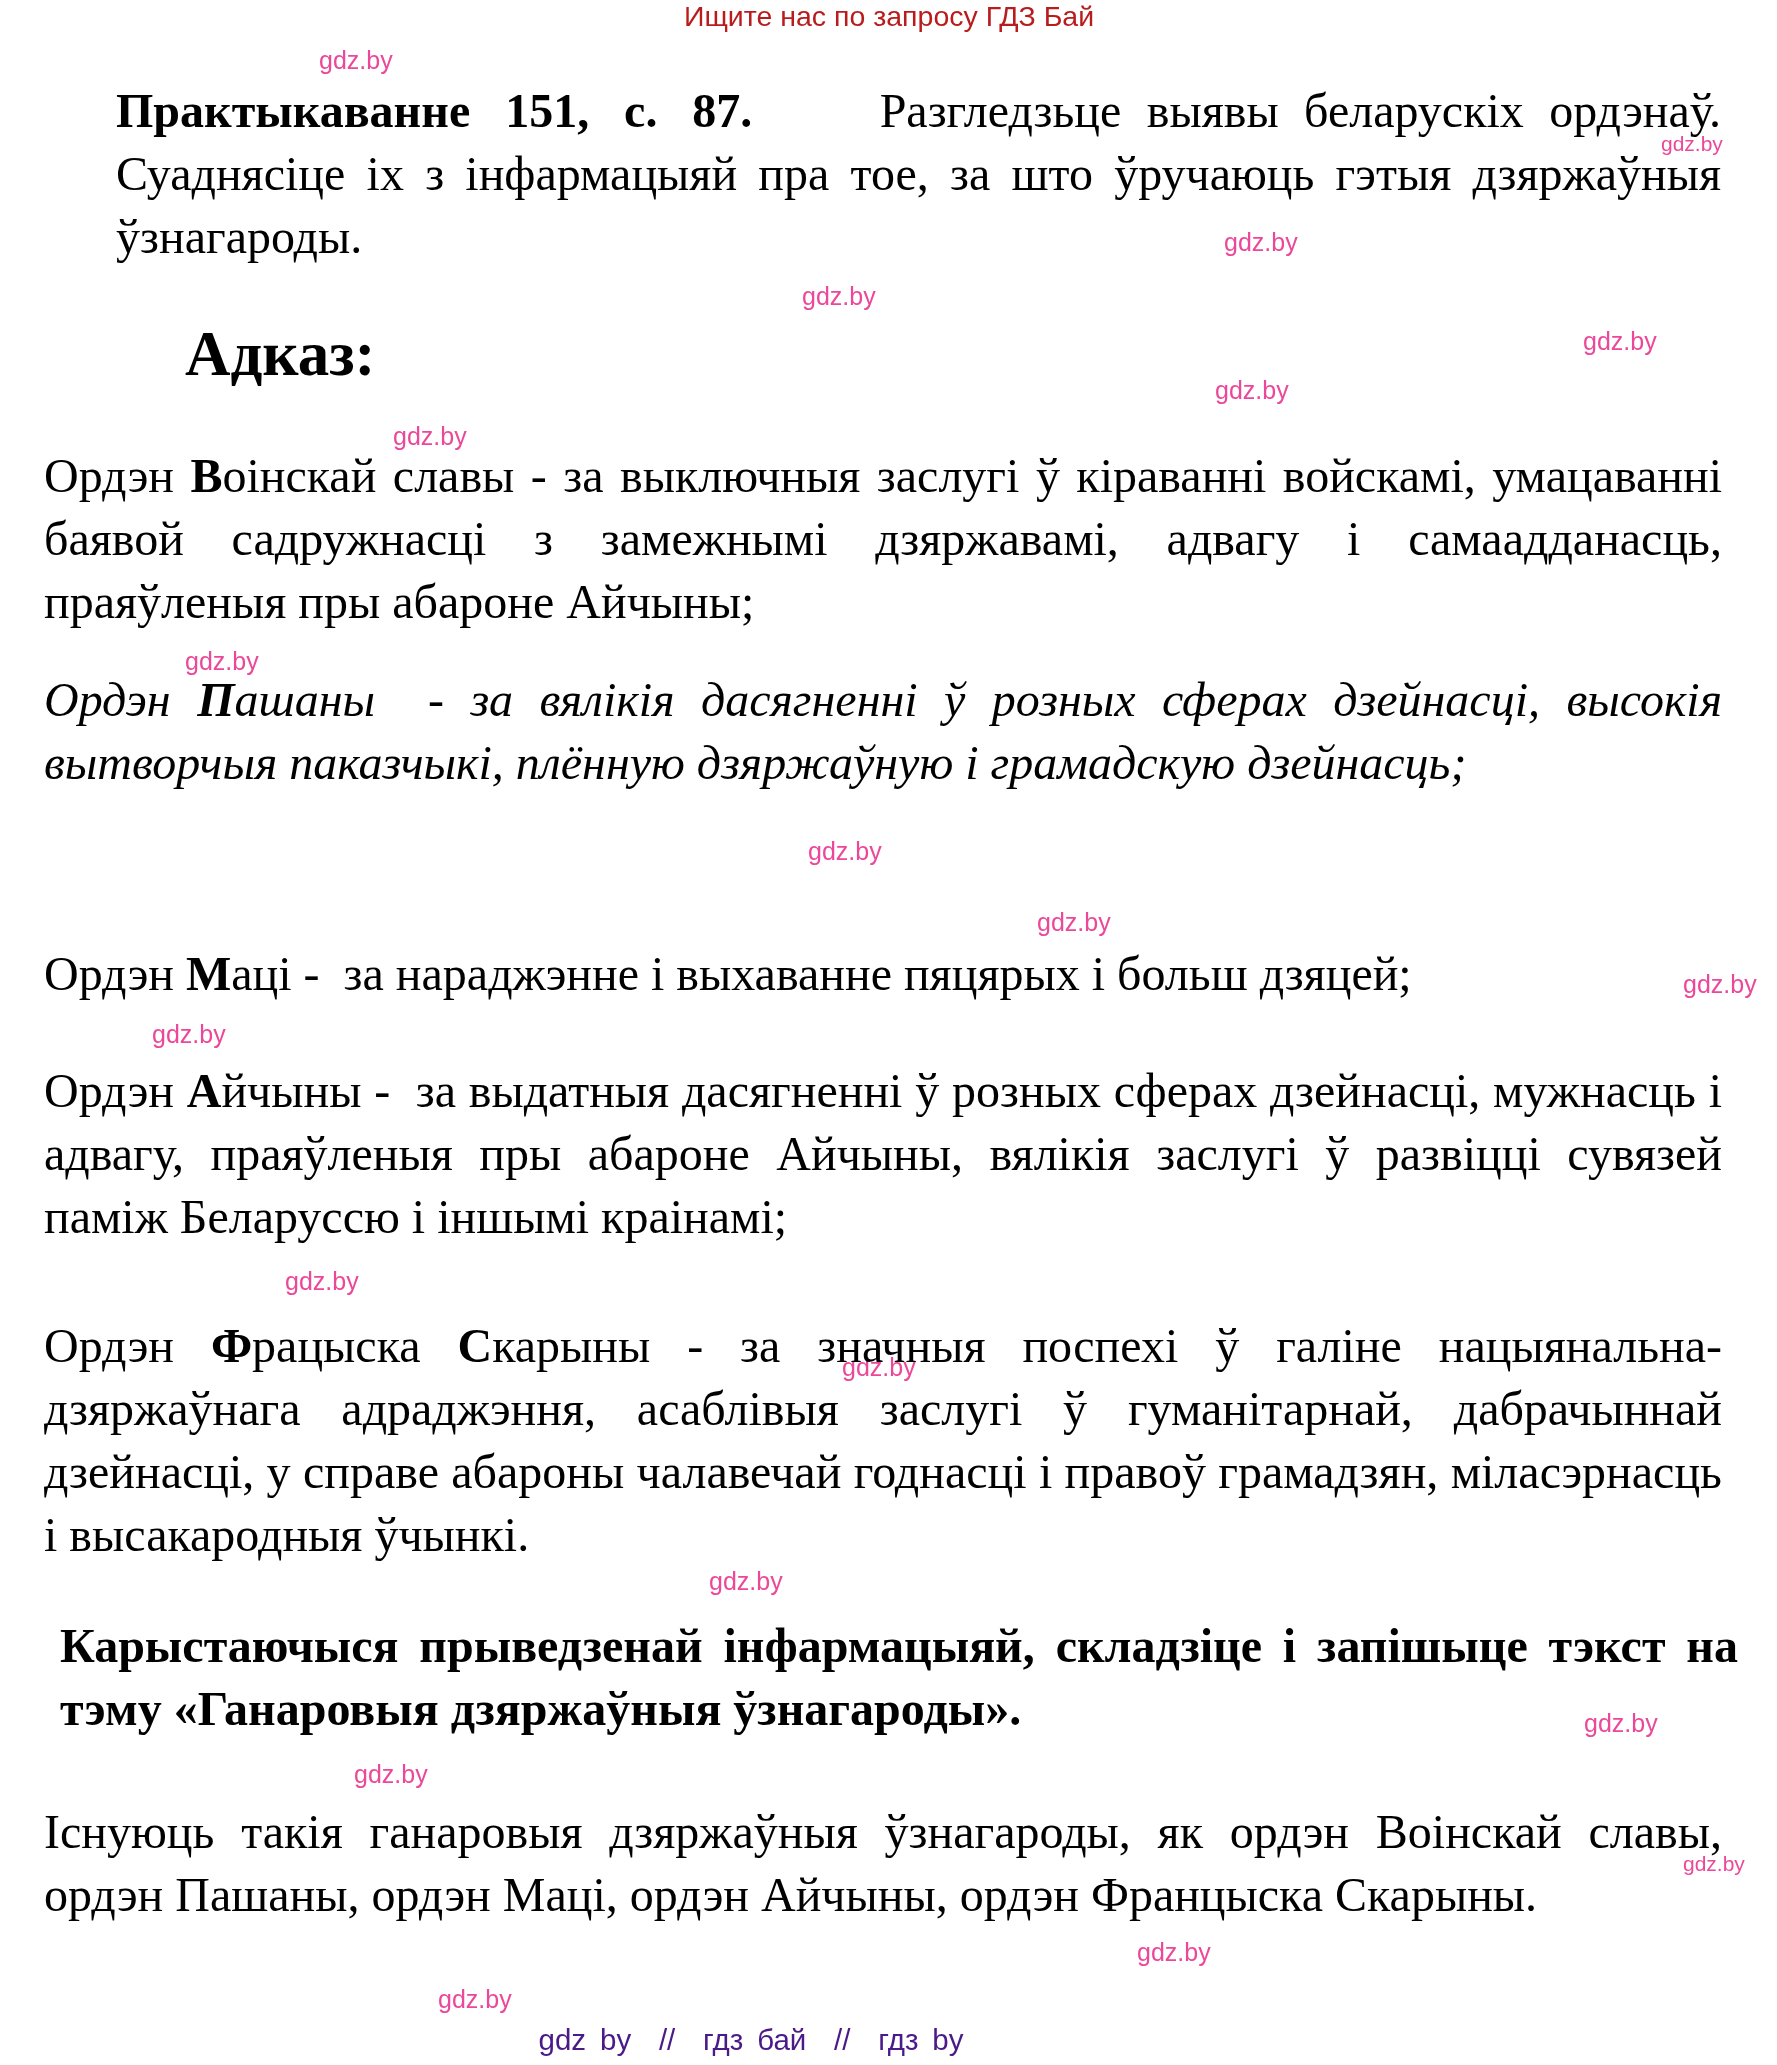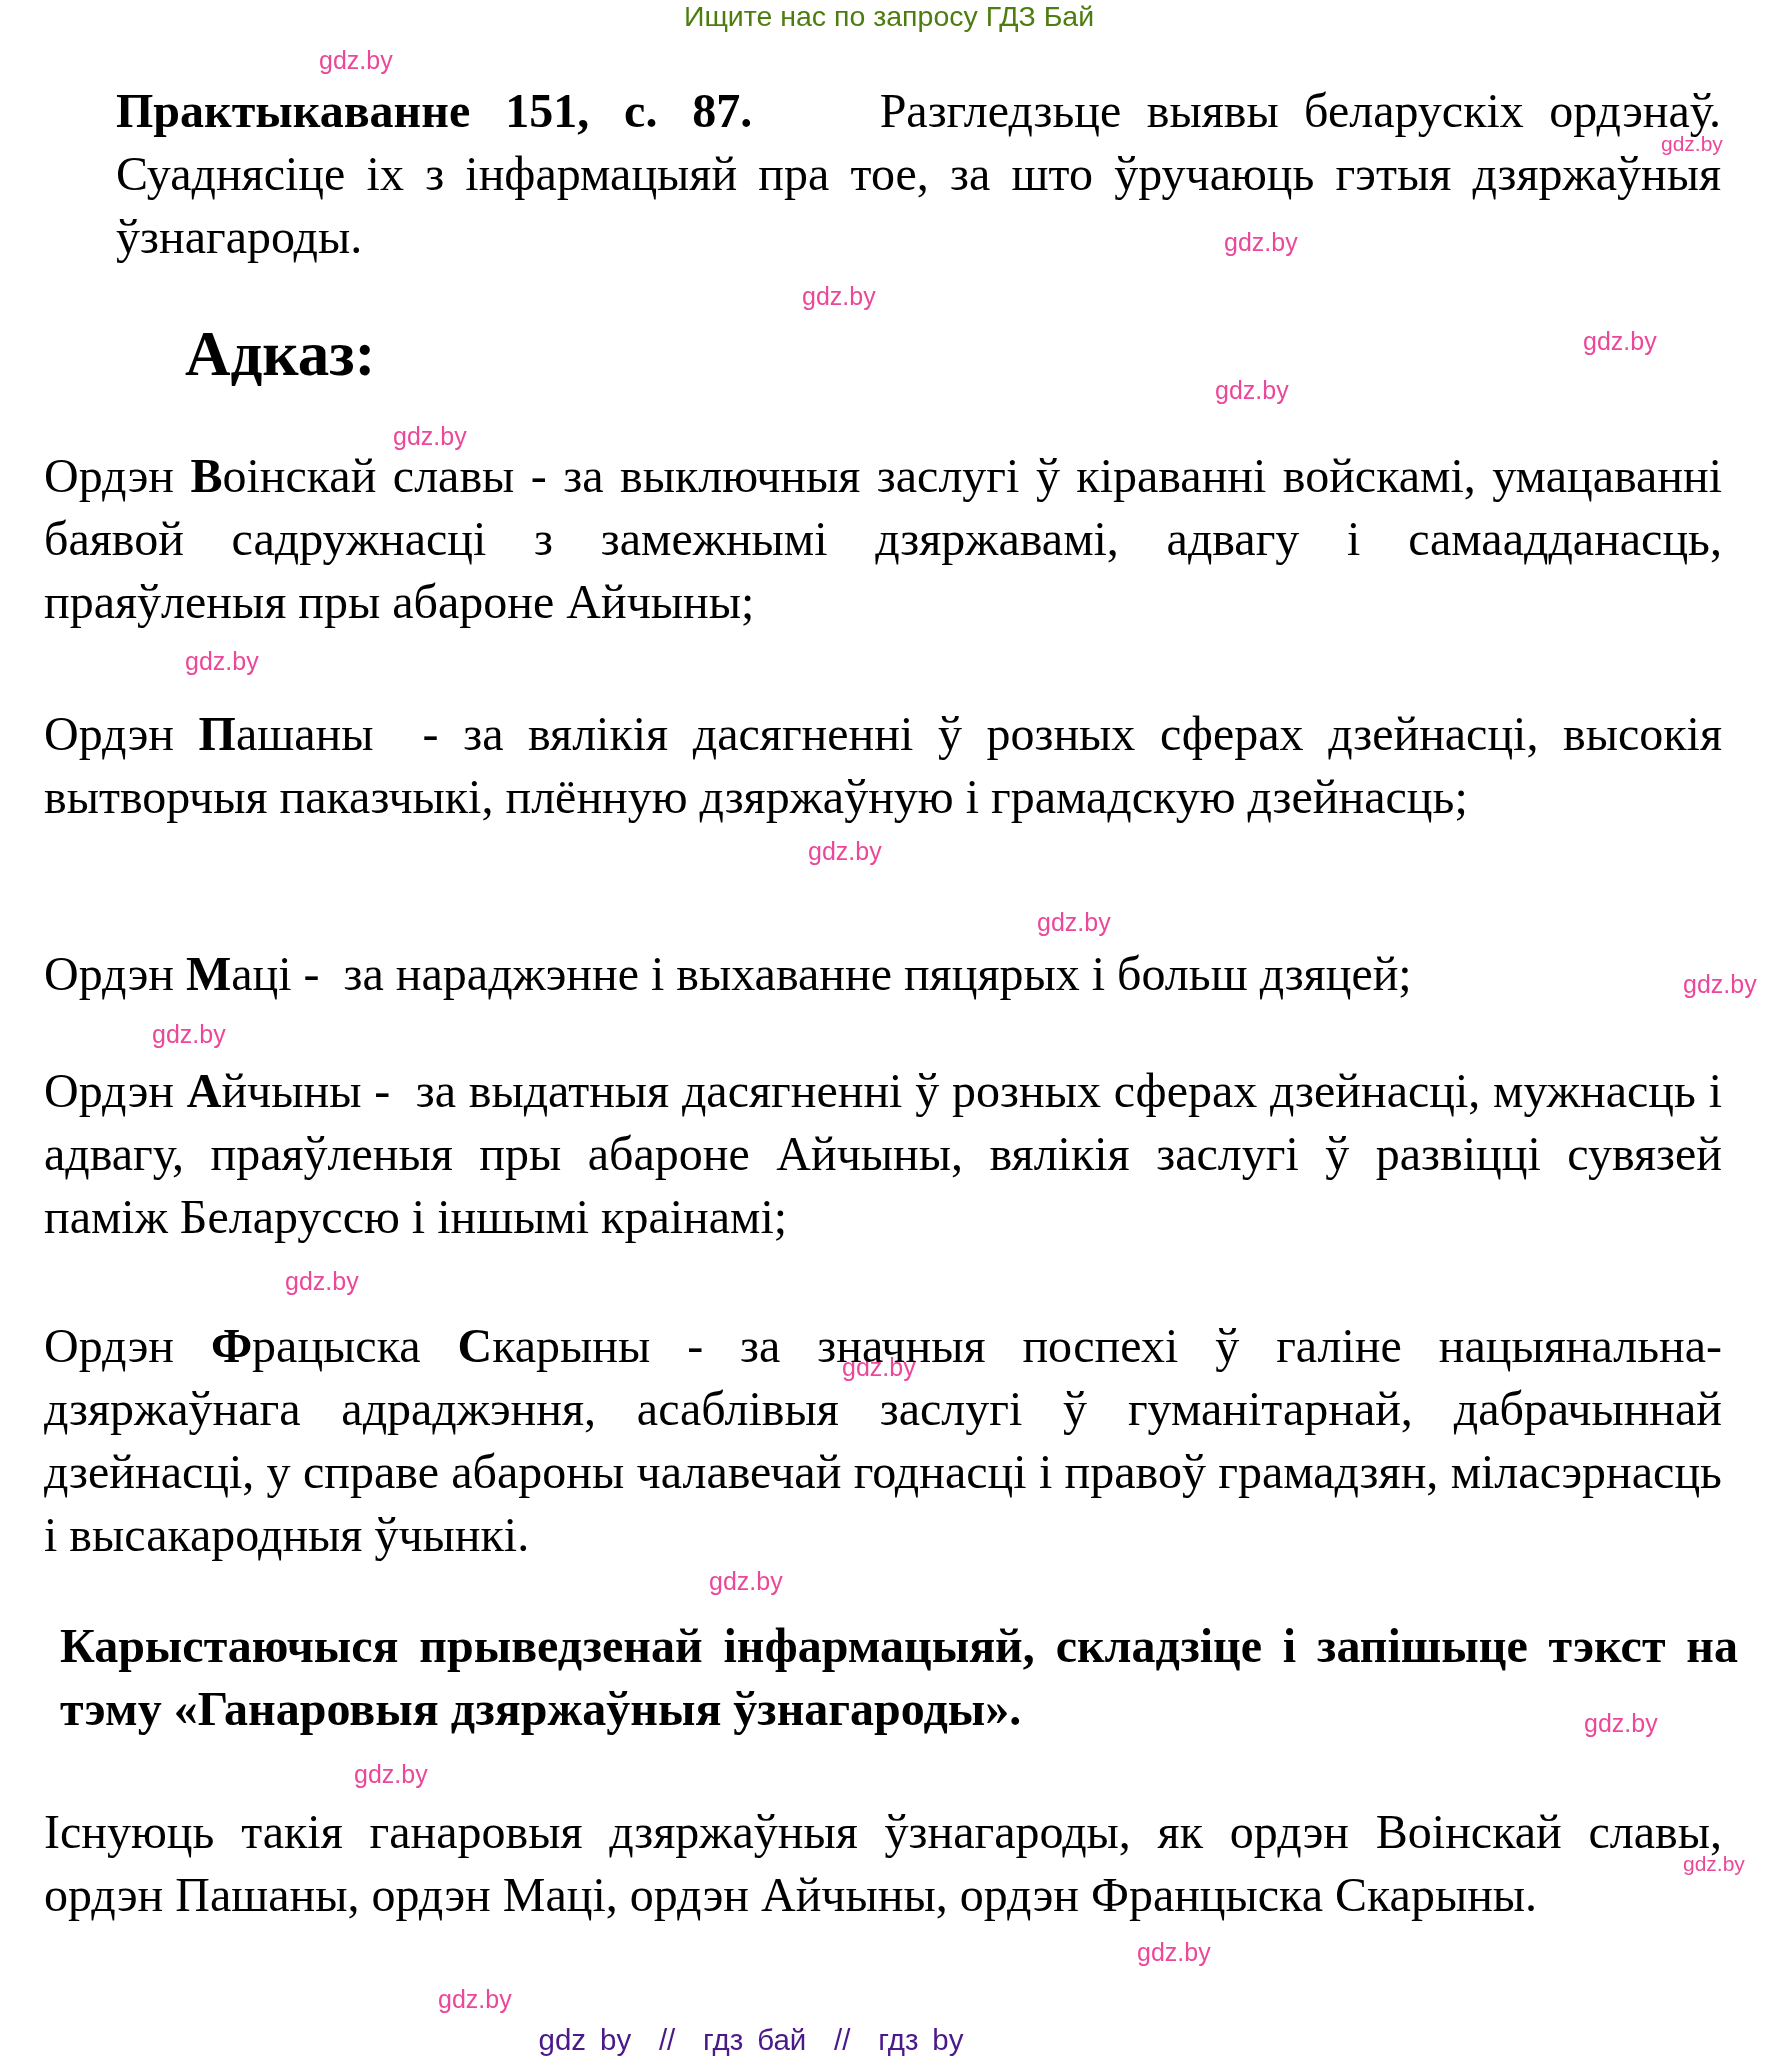--- a/index.html
+++ b/index.html
@@ -16,21 +16,21 @@
       color: #000;
     }
     .top-banner {
       position: absolute;
       top: 0;
       left: 0;
       width: 1778px;
       text-align: center;
       font-family: "Liberation Sans", sans-serif;
       font-size: 28.5px;
-      color: #4d7c0f;
+      color: #b91c1c;
       line-height: 32px;
     }
     .footer-banner {
       position: absolute;
       top: 2021px;
       left: 0;
       width: 1502px;
       text-align: center;
       font-family: "Liberation Sans", sans-serif;
       font-size: 29.5px;
@@ -107,21 +107,21 @@
 <div class="para task">
   <span class="task-num">Практыкаванне 151, с. 87.</span>&nbsp;&nbsp;&nbsp;&nbsp;&nbsp;<span>Разгледзьце выявы беларускіх ордэнаў. Суаднясіце іх з інфармацыяй пра тое, за што ўручаюць гэтыя дзяржаўныя ўзнагароды.</span>
 </div>
 
 <div class="answer-heading">Адказ:</div>
 
 <div class="para" style="top:423px;margin-top:21px;">
   <span>Ордэн </span><span class="b">В</span><span>оінскай славы</span><span> - за выключныя заслугі ў кіраванні войскамі, умацаванні баявой садружнасці з замежнымі дзяржавамі, адвагу і самаадданасць, праяўленыя пры абароне Айчыны;</span>
 </div>
 
-<div class="para" style="top:702px;">
+<div class="para" style="top:668px;font-style:italic;">
   <span>Ордэн </span><span class="b">П</span><span>ашаны</span><span style="white-space:pre-wrap;">  - за вялікія дасягненні ў розных сферах дзейнасці, высокія вытворчыя паказчыкі, плённую дзяржаўную і грамадскую дзейнасць;</span>
 </div>
 
 <div class="para" style="top:942px;">
   <span>Ордэн </span><span class="b">М</span><span>аці</span><span style="white-space:pre-wrap;"> -  за нараджэнне і выхаванне пяцярых і больш дзяцей;</span>
 </div>
 
 <div class="para" style="top:1059px;">
   <span>Ордэн </span><span class="b">А</span><span>йчыны</span><span style="white-space:pre-wrap;"> -  за выдатныя дасягненні ў розных сферах дзейнасці, мужнасць і адвагу, праяўленыя пры абароне Айчыны, вялікія заслугі ў развіцці сувязей паміж Беларуссю і іншымі краінамі;</span>
 </div>

